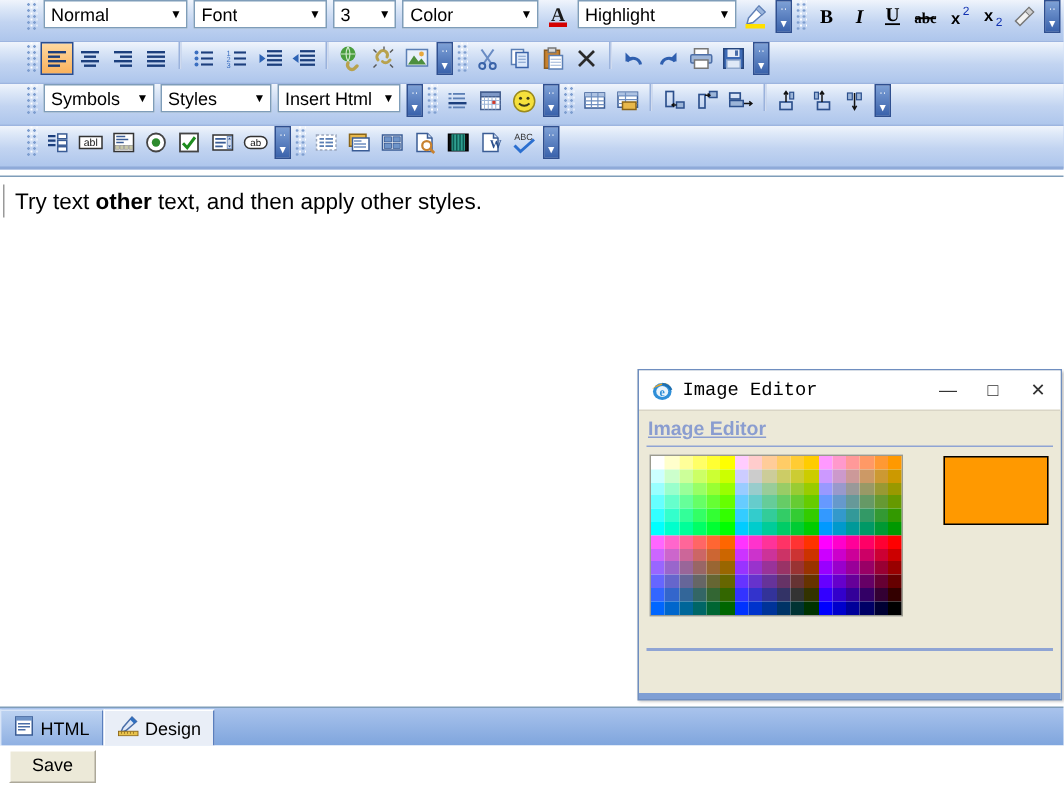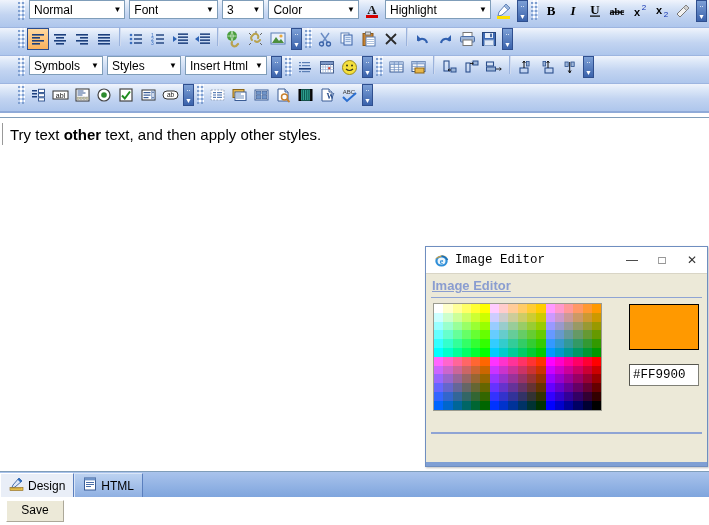--- a/index.html
+++ b/index.html
@@ -1023,59 +1023,58 @@
           <div class="swatch" title="#0000FF" style="background: rgb(0, 0, 255);"></div>
           <div class="swatch" title="#0000CC" style="background: rgb(0, 0, 204);"></div>
           <div class="swatch" title="#000099" style="background: rgb(0, 0, 153);"></div>
           <div class="swatch" title="#000066" style="background: rgb(0, 0, 102);"></div>
           <div class="swatch" title="#000033" style="background: rgb(0, 0, 51);"></div>
           <div class="swatch" title="#000000" style="background: rgb(0, 0, 0);"></div>
         </div>
 
       <div class="preview" id="color-preview" style="background: rgb(255, 153, 0);"></div>
 
-      <div class="hexbox">#FF9900</div>
 
       <div class="hrule2"></div>
 
       <div class="dlg-bottomline"></div>
     </div>
   </div>
 
   <div class="statusbar">
+    <div class="tab unsel">
+      <span>
+        <svg width="14" height="14" viewBox="0 0 14 14">
+          <rect x="1.5" y="1" width="11" height="12" fill="#fff" stroke="#3a5c95"></rect>
+          <rect x="1.5" y="1" width="11" height="2.4" fill="#6f94c8"></rect>
+          <g fill="#4a6ea8">
+              <rect x="3" y="5" width="8" height="1"></rect>
+              <rect x="3" y="7" width="8" height="1"></rect>
+              <rect x="3" y="9" width="5" height="1"></rect>
+            </g>
+        </svg>
+      </span>
+      <span>HTML</span>
+    </div>
     <div class="tab sel">
       <span>
         <svg width="15" height="14" viewBox="0 0 15 14">
           <path d="M10 1 L13 4 L6 10 L2.5 11.5 L4 8 Z" fill="#dfe8f7" stroke="#4a6ea8"></path>
           <path d="M10 1 L13 4 L11.5 5.5 L8.5 2.5 Z" fill="#2f6fc0"></path>
           <rect x="1" y="10.5" width="13" height="3" fill="#e8c24b" stroke="#8a6518" stroke-width=".6"></rect>
           <g stroke="#8a6518" stroke-width=".5">
               <path d="M3 10.8 V12.2"></path>
               <path d="M5 10.8 V12.2"></path>
               <path d="M7 10.8 V12.2"></path>
               <path d="M9 10.8 V12.2"></path>
               <path d="M11 10.8 V12.2"></path>
             </g>
         </svg>
       </span>
       <span>Design</span>
     </div>
-    <div class="tab unsel">
-      <span>
-        <svg width="14" height="14" viewBox="0 0 14 14">
-          <rect x="1.5" y="1" width="11" height="12" fill="#fff" stroke="#3a5c95"></rect>
-          <rect x="1.5" y="1" width="11" height="2.4" fill="#6f94c8"></rect>
-          <g fill="#4a6ea8">
-              <rect x="3" y="5" width="8" height="1"></rect>
-              <rect x="3" y="7" width="8" height="1"></rect>
-              <rect x="3" y="9" width="5" height="1"></rect>
-            </g>
-        </svg>
-      </span>
-      <span>HTML</span>
-    </div>
   </div>
 
   <div class="savebar">
     <div class="savebtn">Save</div>
   </div>
 
 </div>
 
 </body></html>

